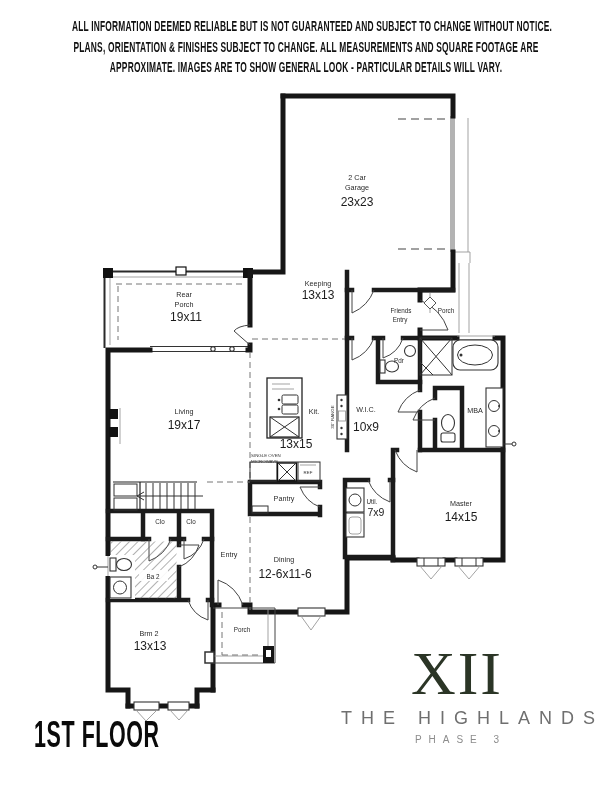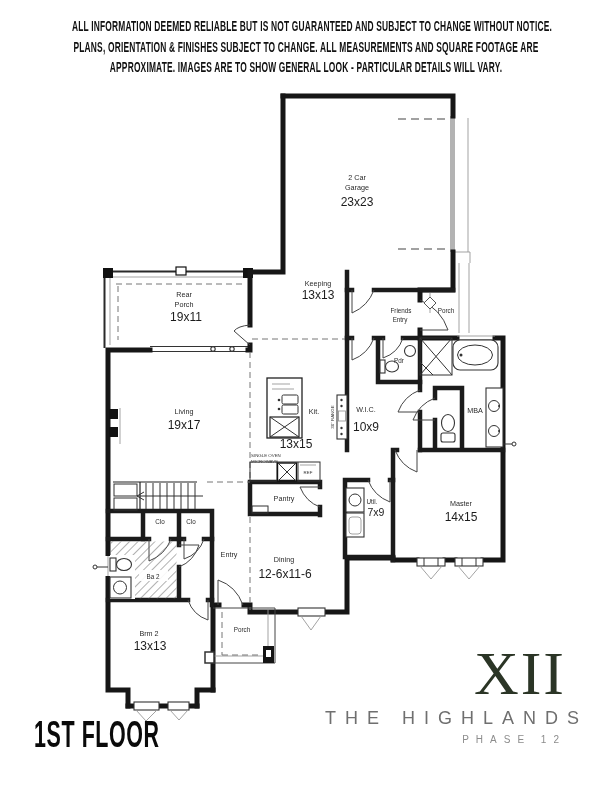--- a/index.html
+++ b/index.html
@@ -3,21 +3,21 @@
 <meta charset="utf-8">
 <style>
   html,body{margin:0;padding:0;background:#ffffff;}
   #page{position:relative;width:612px;height:791px;background:#ffffff;overflow:hidden;
         font-family:"Liberation Sans",sans-serif;}
   .disclaimer{position:absolute;top:16px;left:50%;width:780px;text-align:center;
     font-weight:700;font-size:14px;line-height:20.5px;color:#101010;letter-spacing:.3px;
     transform:translateX(-50%) scaleX(.60);transform-origin:50% 0;white-space:nowrap;}
   .floor-title{position:absolute;left:34px;top:714px;font-size:37px;font-weight:800;
     color:#0a0a0a;transform:scale(.58,1.0);transform-origin:0 0;letter-spacing:1px;white-space:nowrap;}
-  .branding{position:absolute;left:316px;top:644px;width:250px;text-align:right;}
+  .branding{position:absolute;left:332px;top:644px;width:250px;text-align:center;}
   .brand-numeral{font-family:"Liberation Serif",serif;font-size:62px;line-height:58px;
     color:#2b3526;letter-spacing:2px;}
   .brand-name{font-size:18px;letter-spacing:9px;color:#6f6f6f;margin-top:6px;padding-left:9px;white-space:nowrap;}
   .brand-phase{font-size:10px;letter-spacing:7px;color:#8c8c8c;margin-top:5px;padding-left:7px;}
   svg{position:absolute;left:0;top:0;}
   svg text{font-family:"Liberation Sans",sans-serif;fill:#2a2a2a;}
   .nm{font-size:7.2px;}
   .nms{font-size:6.3px;}
   .dim{font-size:12px;fill:#1c1c1c;}
   .dimS{font-size:10.5px;fill:#1c1c1c;}
@@ -289,16 +289,16 @@
       <text x="251" y="463" class="tiny" text-anchor="start">MICROWAVE</text>
       <text x="308" y="474" class="tiny">REF</text>
     </g>
   </svg>
 
   <div class="floor-title">1ST FLOOR</div>
 
   <div class="branding">
     <div class="brand-numeral">XII</div>
     <div class="brand-name">THE HIGHLANDS</div>
-    <div class="brand-phase">PHASE 12</div>
+    <div class="brand-phase">PHASE 3</div>
   </div>
 
 </div>
 
 </body></html>

